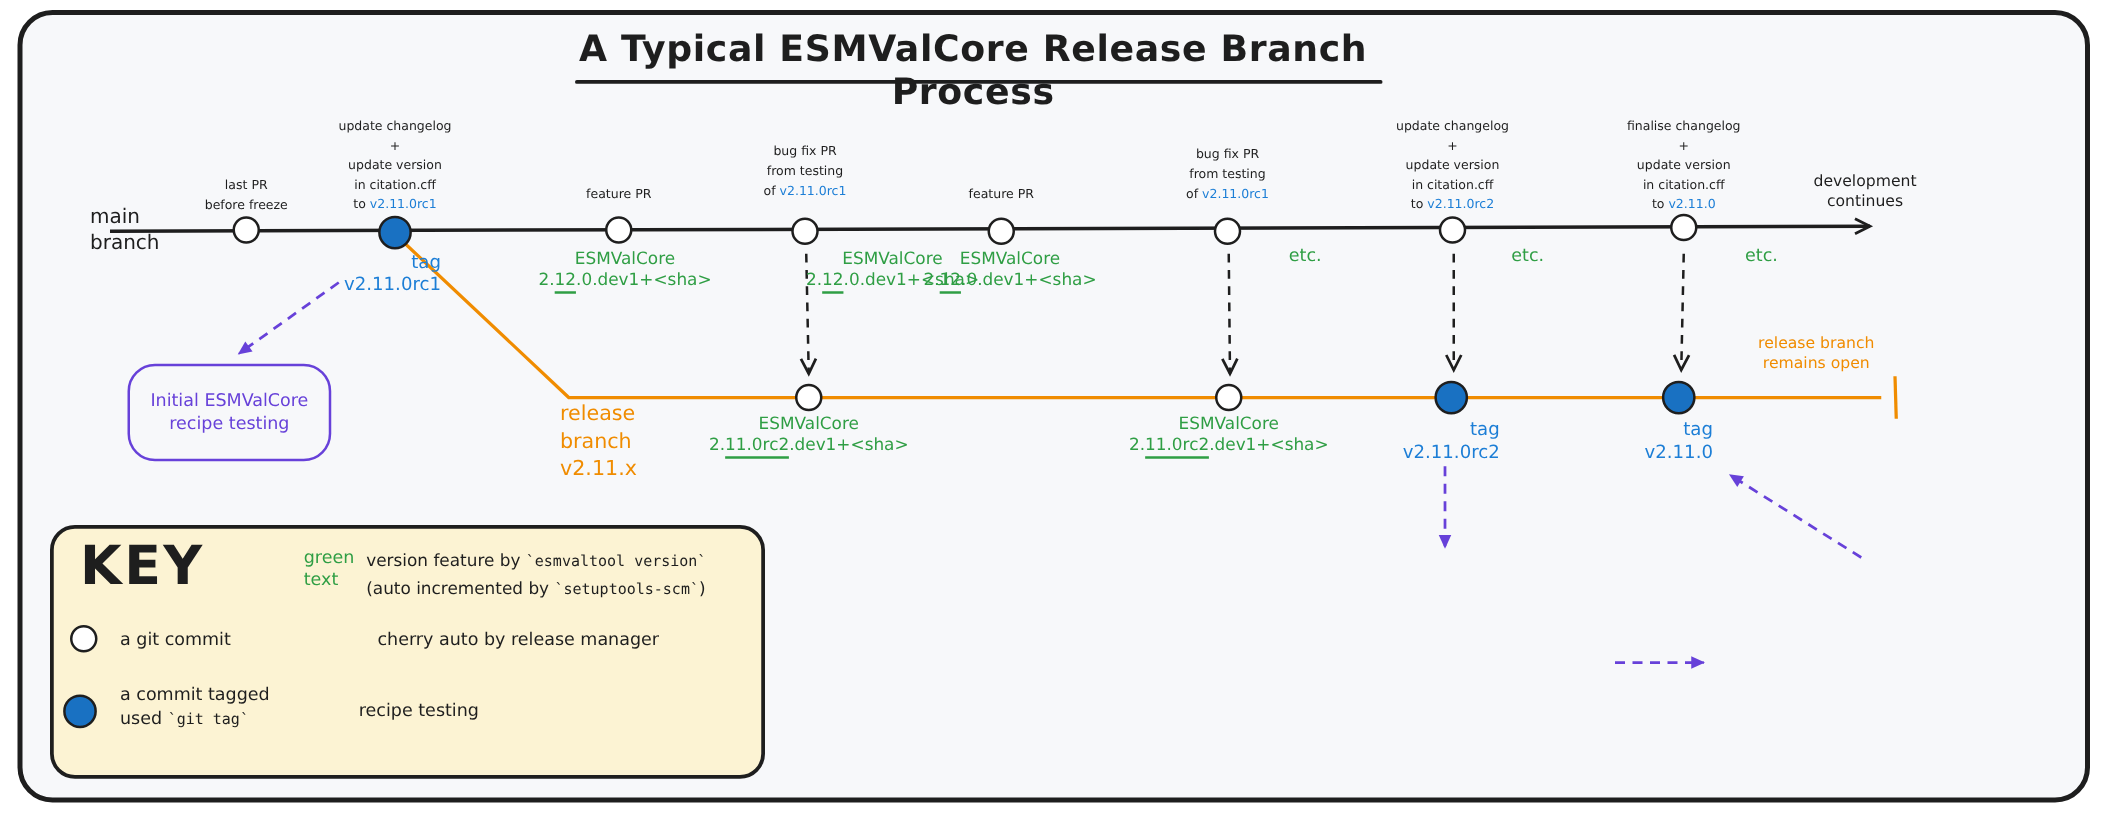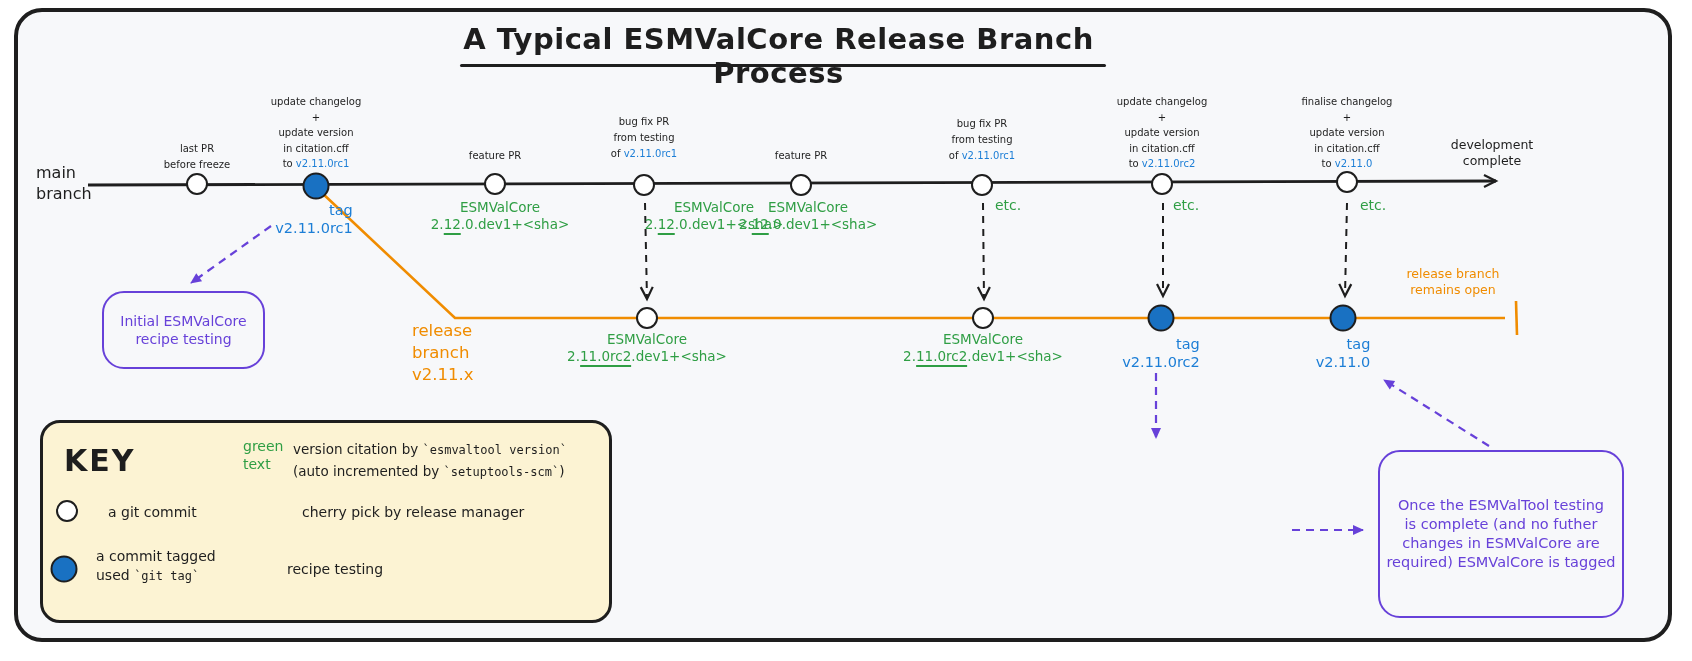--- a/index.html
+++ b/index.html
@@ -17,21 +17,21 @@
   .orange-line { stroke:var(--orange,#f08c00); }
   .purple-line { stroke:var(--purple,#6741d9); }
 
   .title {
     position:absolute; left:446px; top:22px; width:665px; text-align:center;
     font-size:29px; font-weight:600; letter-spacing:0.5px;
   }
   .title-underline { position:absolute; left:460px; top:64px; width:646px; height:3px; background:var(--ink,#1e1e1e); border-radius:2px; }
 
   .lbl { position:absolute; font-size:10px; line-height:16px; text-align:center; transform:translateX(-50%); }
-  .lbl.leftal { transform:none; text-align:left; }
+  .lbl.leftal { transform:none; text-align:left;margin-left:36px; }
   .pre { white-space:pre-line; }
   .line { display:block; }
   .green { color:var(--green,#2f9e44); }
   .blue  { color:var(--blue-text,#1c7ed6); }
   .orange{ color:var(--orange,#f08c00); }
   .sm { font-size:12.5px; line-height:16px; }
   .md { font-size:16px; line-height:21px; }
   .l5 { line-height:15.5px; }
   .glabel { font-size:13.5px; line-height:17px; }
   .hl { border-bottom:2px solid var(--green,#2f9e44); padding-bottom:1px; }
@@ -48,21 +48,21 @@
     position:absolute; box-sizing:border-box; border:2.5px solid var(--purple,#6741d9);
     border-radius:22px; color:var(--purple,#6741d9);
     display:flex; align-items:center; justify-content:center; text-align:center;
     font-size:14.5px; line-height:19px;
   }
 
   .key-box {
     position:absolute; left:40px; top:420px; width:572px; height:203px; box-sizing:border-box;
     background:var(--key-bg,#fcf3d3); border:3.5px solid var(--ink,#1e1e1e); border-radius:20px;
   }
-  .key-heading { position:absolute; left:64px; top:428px; font-size:30px; font-weight:800; letter-spacing:2px;margin-top:15px; }
+  .key-heading { position:absolute; left:64px; top:428px; font-size:43px; font-weight:800; letter-spacing:2px; }
   .keytxt { position:absolute; font-size:14px; line-height:18px; }
   code { font-family:"DejaVu Sans Mono", monospace; font-size:12px; }
 </style>
 </head>
 <body>
 
 <div class="canvas">
 
   <div class="frame"></div>
 
@@ -94,21 +94,21 @@
     <line class="cherry" x1="230" y1="511" x2="286" y2="511" stroke-width="2" stroke-dasharray="7 6" marker-end="url(#chev)"></line>
     <line class="purple-line" x1="208" y1="569" x2="272" y2="569" stroke-width="2.2" stroke-dasharray="8 6" marker-end="url(#ptri)"></line>
   </svg>
 
   <div class="title"><span class="pre">A Typical ESMValCore Release Branch Process</span></div>
   <div class="title-underline"></div>
 
   <div class="lbl leftal md" style="left:36px; top:162px;"><span class="pre">main
 branch</span></div>
   <div class="lbl sm" style="left:1492px; top:137px;"><span class="pre">development
-complete</span></div>
+continues</span></div>
   <div class="lbl leftal orange" style="left:412px; top:320px; font-size:16.5px; line-height:22px;"><span class="pre">release
 branch
 v2.11.x</span></div>
   <div class="lbl sm orange" style="left:1420px; top:266px;margin-left:33px;"><span class="pre">release branch
 remains open</span></div>
 
   <div class="lbl" style="left:197px; top:141px;"><span class="pre">last PR
 before freeze</span></div>
 
   <div class="lbl l5" style="left:316px; top:94px;"><span class="pre">update changelog
@@ -170,36 +170,30 @@
   <div class="commit" style="left:983px; top:318px;"></div>
   <div class="commit tagged" style="left:1161px; top:318px;"></div>
   <div class="commit tagged" style="left:1343px; top:318px;"></div>
 
   <div class="note-box" style="left:102px; top:291px; width:163px; height:78px; font-size:14px; line-height:18px;">
       <span class="pre">Initial ESMValCore
 recipe testing</span>
     </div>
 
 
-  <div class="note-box" style="left:1378px; top:450px; width:246px; height:168px;">
-      <span class="pre">Once the ESMValTool testing
-is complete (and no futher
-changes in ESMValCore are
-required) ESMValCore is tagged</span>
-    </div>
 
   <div class="key-box"></div>
   <div class="key-heading">KEY</div>
 
   <div class="keytxt green" style="left:243px; top:437px;"><span class="pre">green
 text</span></div>
-  <div class="keytxt" style="left:293px; top:440px; font-size:13.5px;"><span>version citation by </span><code>`esmvaltool version`</code></div>
+  <div class="keytxt" style="left:293px; top:440px; font-size:13.5px;"><span>version feature by </span><code>`esmvaltool version`</code></div>
   <div class="keytxt" style="left:293px; top:462px; font-size:13.5px;"><span>(auto incremented by </span><code>`setuptools-scm`</code><span>)</span></div>
 
   <div class="commit" style="left:67px; top:511px;"></div>
-  <div class="keytxt" style="left:108px; top:503px;">a git commit</div>
-  <div class="keytxt" style="left:302px; top:503px;">cherry pick by release manager</div>
+  <div class="keytxt" style="left:96px; top:503px;">a git commit</div>
+  <div class="keytxt" style="left:302px; top:503px;">cherry auto by release manager</div>
 
   <div class="commit tagged" style="left:64px; top:569px;"></div>
   <div class="keytxt" style="left:96px; top:547px; line-height:19px;"><span>a commit tagged</span><span class="line"><span>used </span><code>`git tag`</code></span></div>
   <div class="keytxt" style="left:287px; top:560px;">recipe testing</div>
 
 </div>
 
 </body></html>

